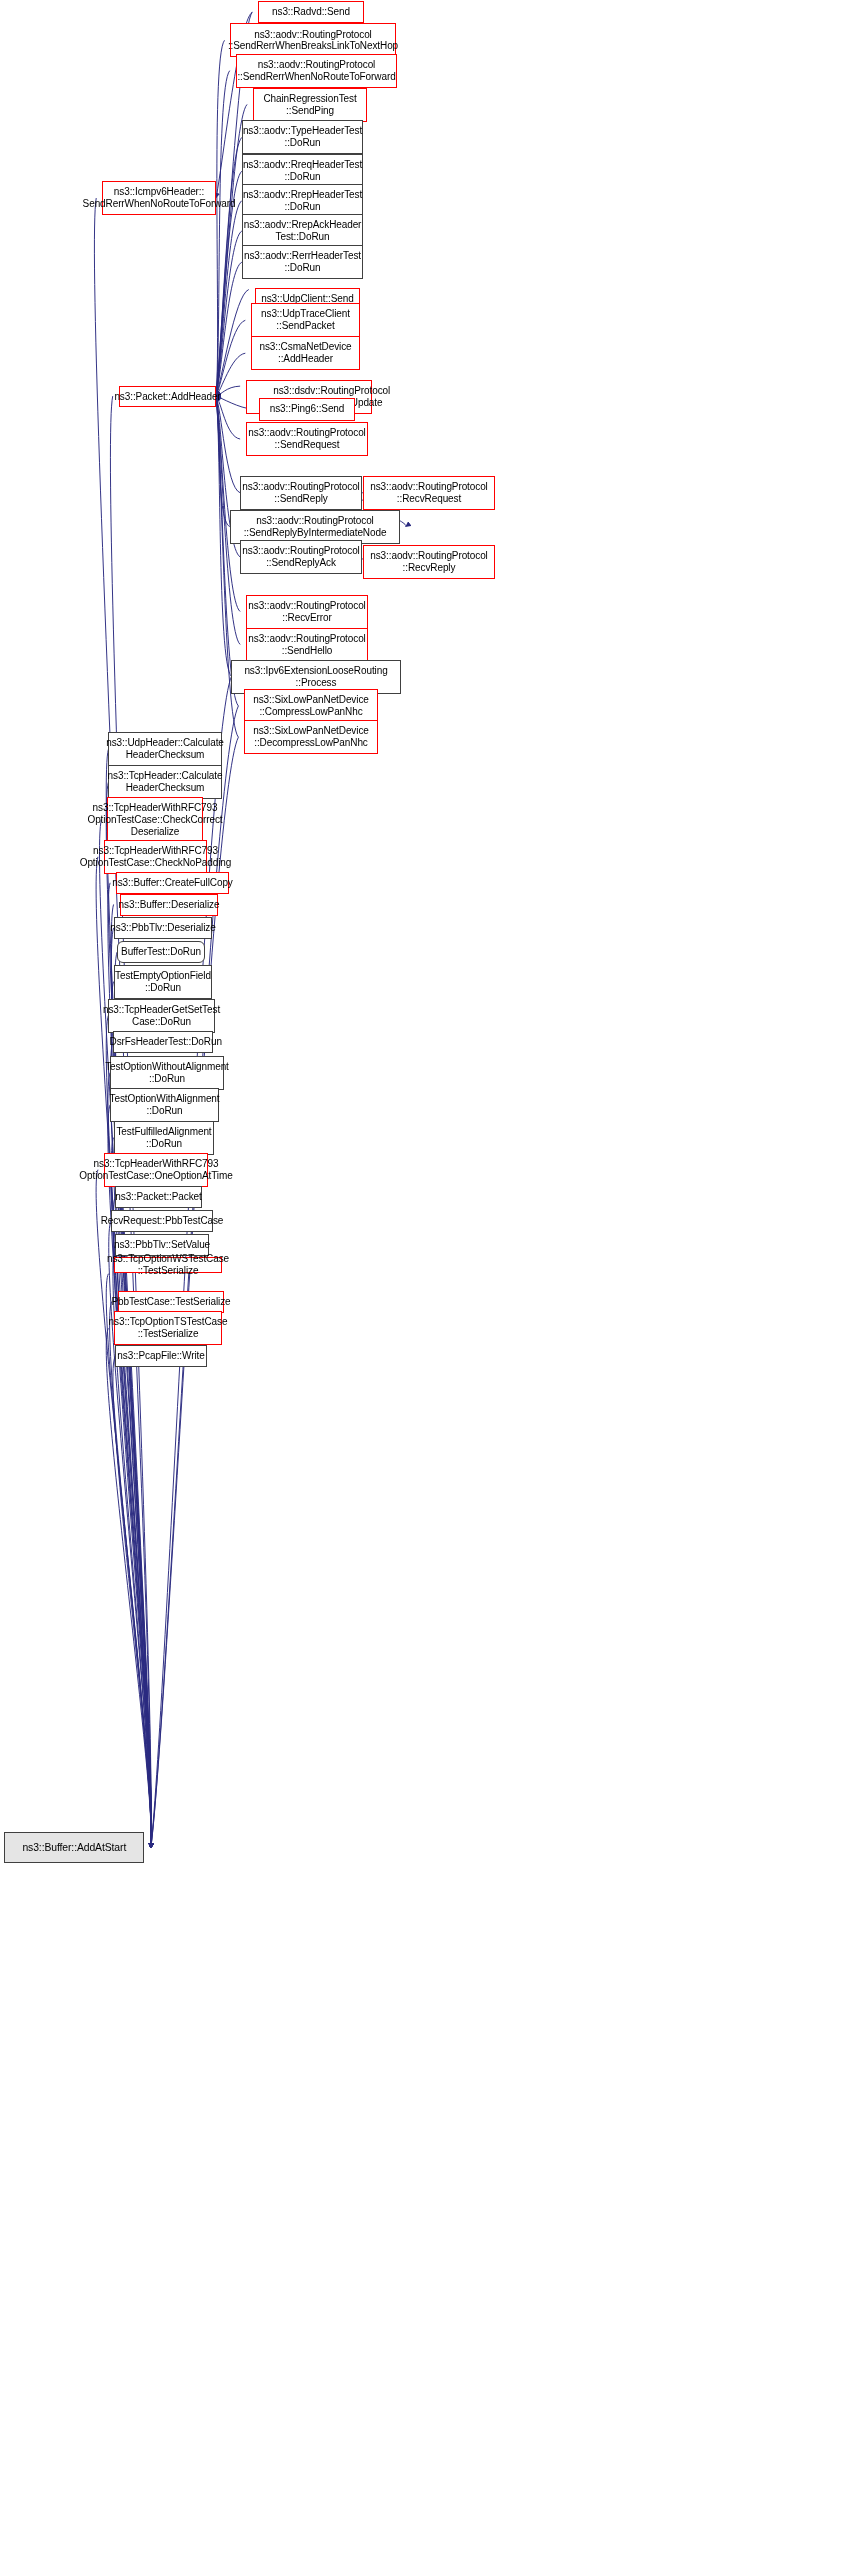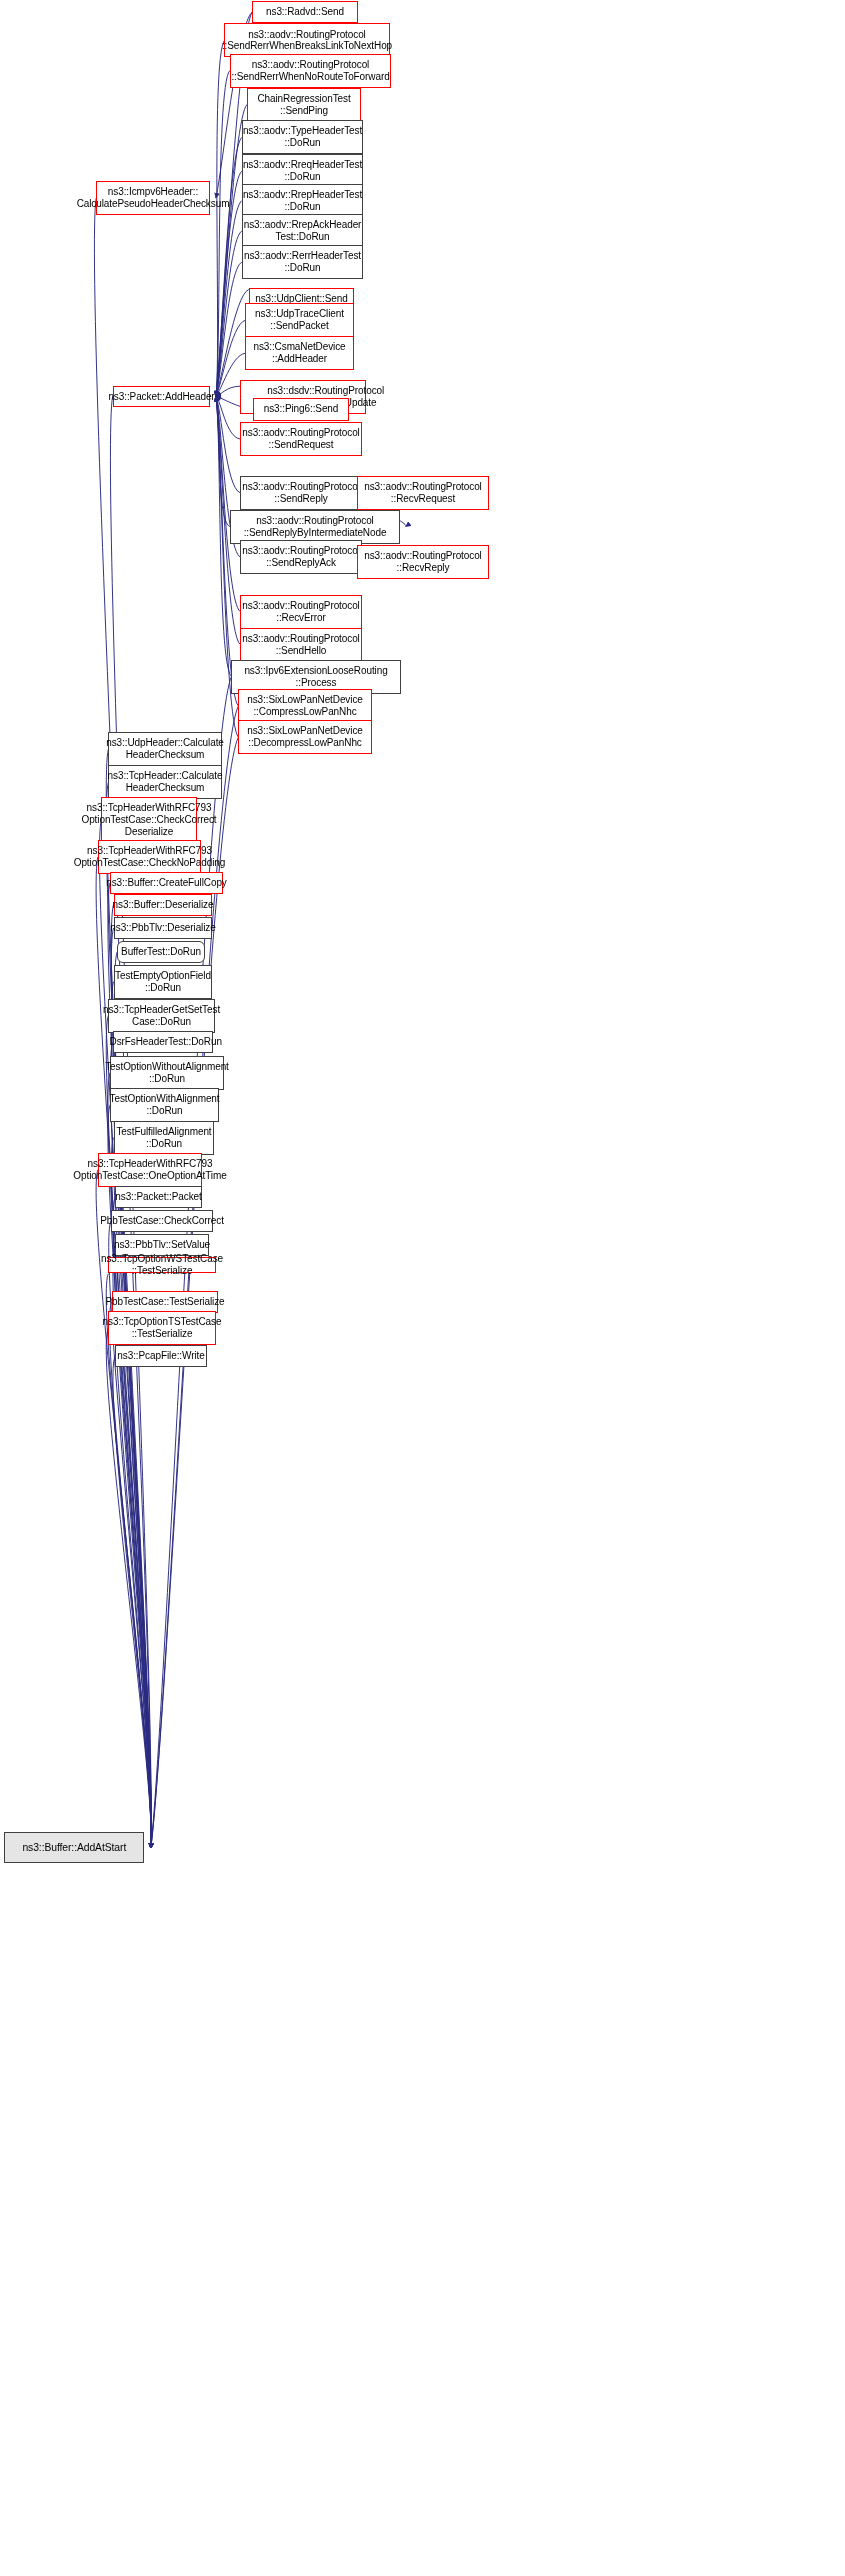--- a/index.html
+++ b/index.html
@@ -21,21 +21,21 @@
     text-align:center;
     font-size:10px;
     line-height:11.7px;
     color:#000000;
     background:#ffffff;
     border:0.9px solid #404040;
     letter-spacing:-0.1px;
     padding:0.9px 2.6px;
     white-space:pre-line;
   }
-  .node.red{border:1.4px solid #ff0000;}
+  .node.red{border:1.4px solid #ff0000;margin-left:6px;}
   .node.root{
     background:#e5e5e5;
     border:0.9px solid #404040;
     font-size:10.4px;
   }
 </style>
 </head>
 <body>
 
 <div id="canvas">
@@ -145,21 +145,21 @@
 ::Process</div>
       <div class="node red" style="left: 238px; top: 689px; width: 134px; height: 34px;">ns3::SixLowPanNetDevice
 ::CompressLowPanNhc</div>
       <div class="node red" style="left: 238px; top: 720px; width: 134px; height: 34px;">ns3::SixLowPanNetDevice
 ::DecompressLowPanNhc</div>
       <div class="node red" style="left: 357px; top: 476px; width: 132px; height: 34px;">ns3::aodv::RoutingProtocol
 ::RecvRequest</div>
       <div class="node red" style="left: 357px; top: 545px; width: 132px; height: 34px;">ns3::aodv::RoutingProtocol
 ::RecvReply</div>
       <div class="node red" style="left: 96px; top: 181px; width: 114px; height: 34px;">ns3::Icmpv6Header::
-CalculatePseudoHeaderChecksum</div>
+SendRerrWhenNoRouteToForward</div>
       <div class="node red" style="left: 113px; top: 386px; width: 97px; height: 21px;">ns3::Packet::AddHeader</div>
       <div class="node" style="left: 108px; top: 732px; width: 114px; height: 34px;">ns3::UdpHeader::Calculate
 HeaderChecksum</div>
       <div class="node" style="left: 108px; top: 765px; width: 114px; height: 34px;">ns3::TcpHeader::Calculate
 HeaderChecksum</div>
       <div class="node red" style="left: 101px; top: 797px; width: 96px; height: 46px;">ns3::TcpHeaderWithRFC793
 OptionTestCase::CheckCorrect
 Deserialize</div>
       <div class="node red" style="left: 98px; top: 840px; width: 103px; height: 34px;">ns3::TcpHeaderWithRFC793
 OptionTestCase::CheckNoPadding</div>
@@ -174,21 +174,21 @@
       <div class="node" style="left: 113px; top: 1031px; width: 100px; height: 21.7px; padding-left: 8px;">DsrFsHeaderTest::DoRun</div>
       <div class="node" style="left: 110px; top: 1056px; width: 114px; height: 34px;">TestOptionWithoutAlignment
 ::DoRun</div>
       <div class="node" style="left: 110px; top: 1088px; width: 109px; height: 34px;">TestOptionWithAlignment
 ::DoRun</div>
       <div class="node" style="left: 114px; top: 1121px; width: 100px; height: 34px;">TestFulfilledAlignment
 ::DoRun</div>
       <div class="node red" style="left: 98px; top: 1153px; width: 104px; height: 34px;">ns3::TcpHeaderWithRFC793
 OptionTestCase::OneOptionAtTime</div>
       <div class="node" style="left: 115px; top: 1186px; width: 87px; height: 21.7px;">ns3::Packet::Packet</div>
-      <div class="node" style="left: 111px; top: 1210px; width: 102px; height: 21.7px;">PbbTestCase::CheckCorrect</div>
+      <div class="node" style="left: 111px; top: 1210px; width: 102px; height: 21.7px;">RecvRequest::PbbTestCase</div>
       <div class="node" style="left: 115px; top: 1234px; width: 94px; height: 21.7px;">ns3::PbbTlv::SetValue</div>
       <div class="node red" style="left: 108px; top: 1257px; width: 108px; height: 16px;">ns3::TcpOptionWSTestCase
 ::TestSerialize</div>
       <div class="node red" style="left: 112px; top: 1291px; width: 106px; height: 21.7px;">PbbTestCase::TestSerialize</div>
       <div class="node red" style="left: 108px; top: 1311px; width: 108px; height: 34px;">ns3::TcpOptionTSTestCase
 ::TestSerialize</div>
       <div class="node" style="left: 115px; top: 1345px; width: 92px; height: 21.7px;">ns3::PcapFile::Write</div>
     </div>
 </div>
 

